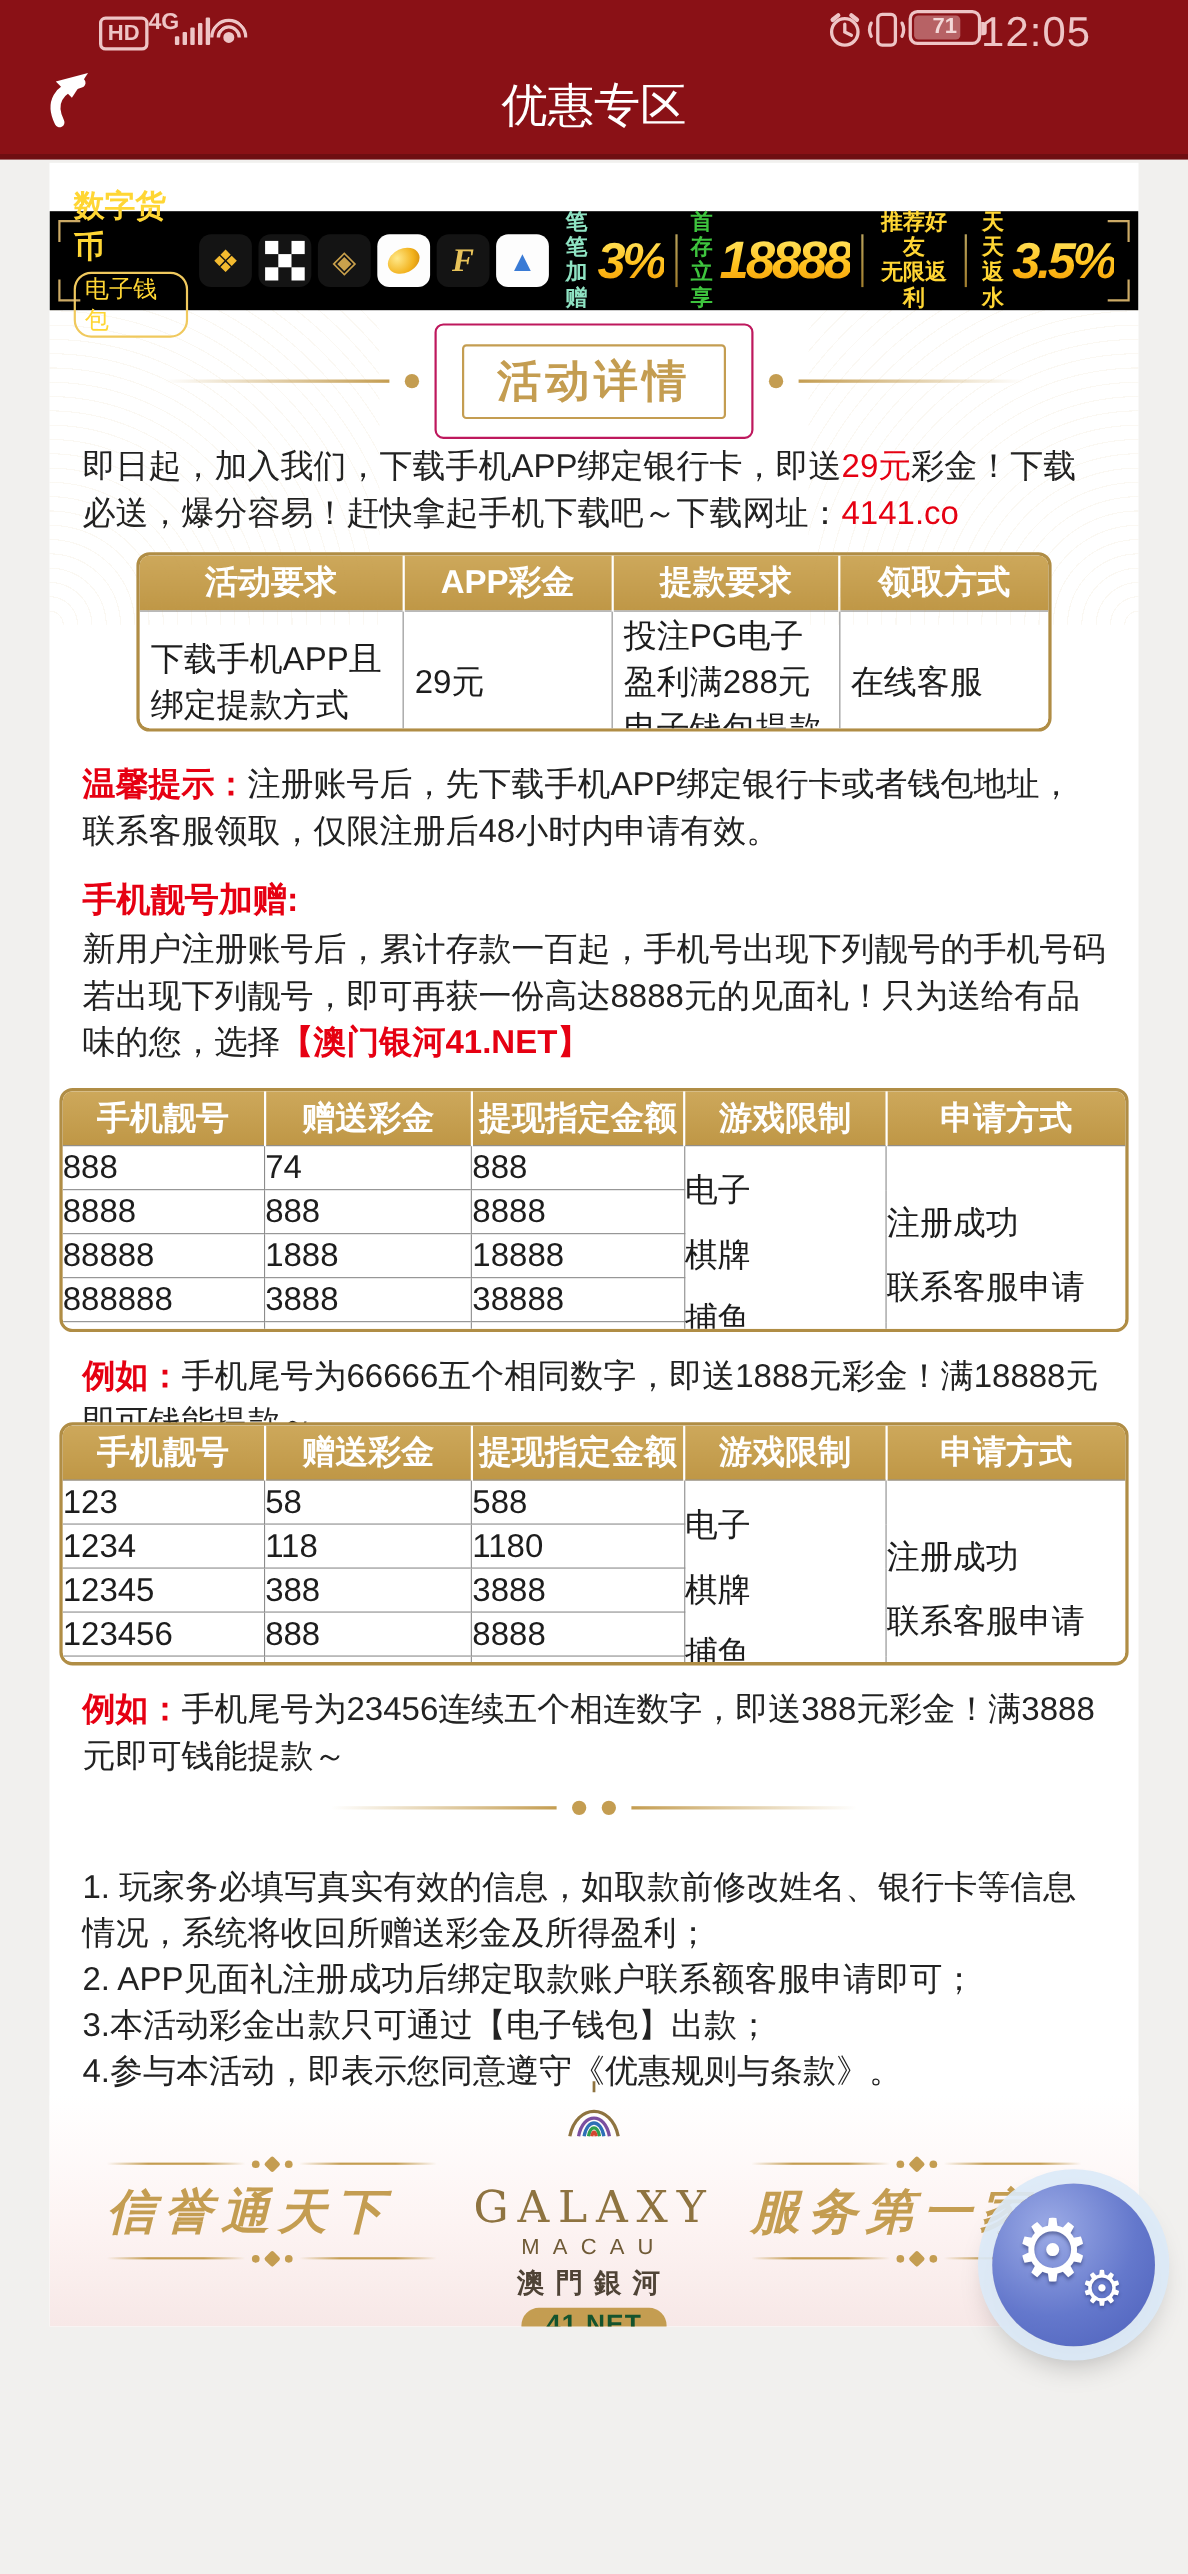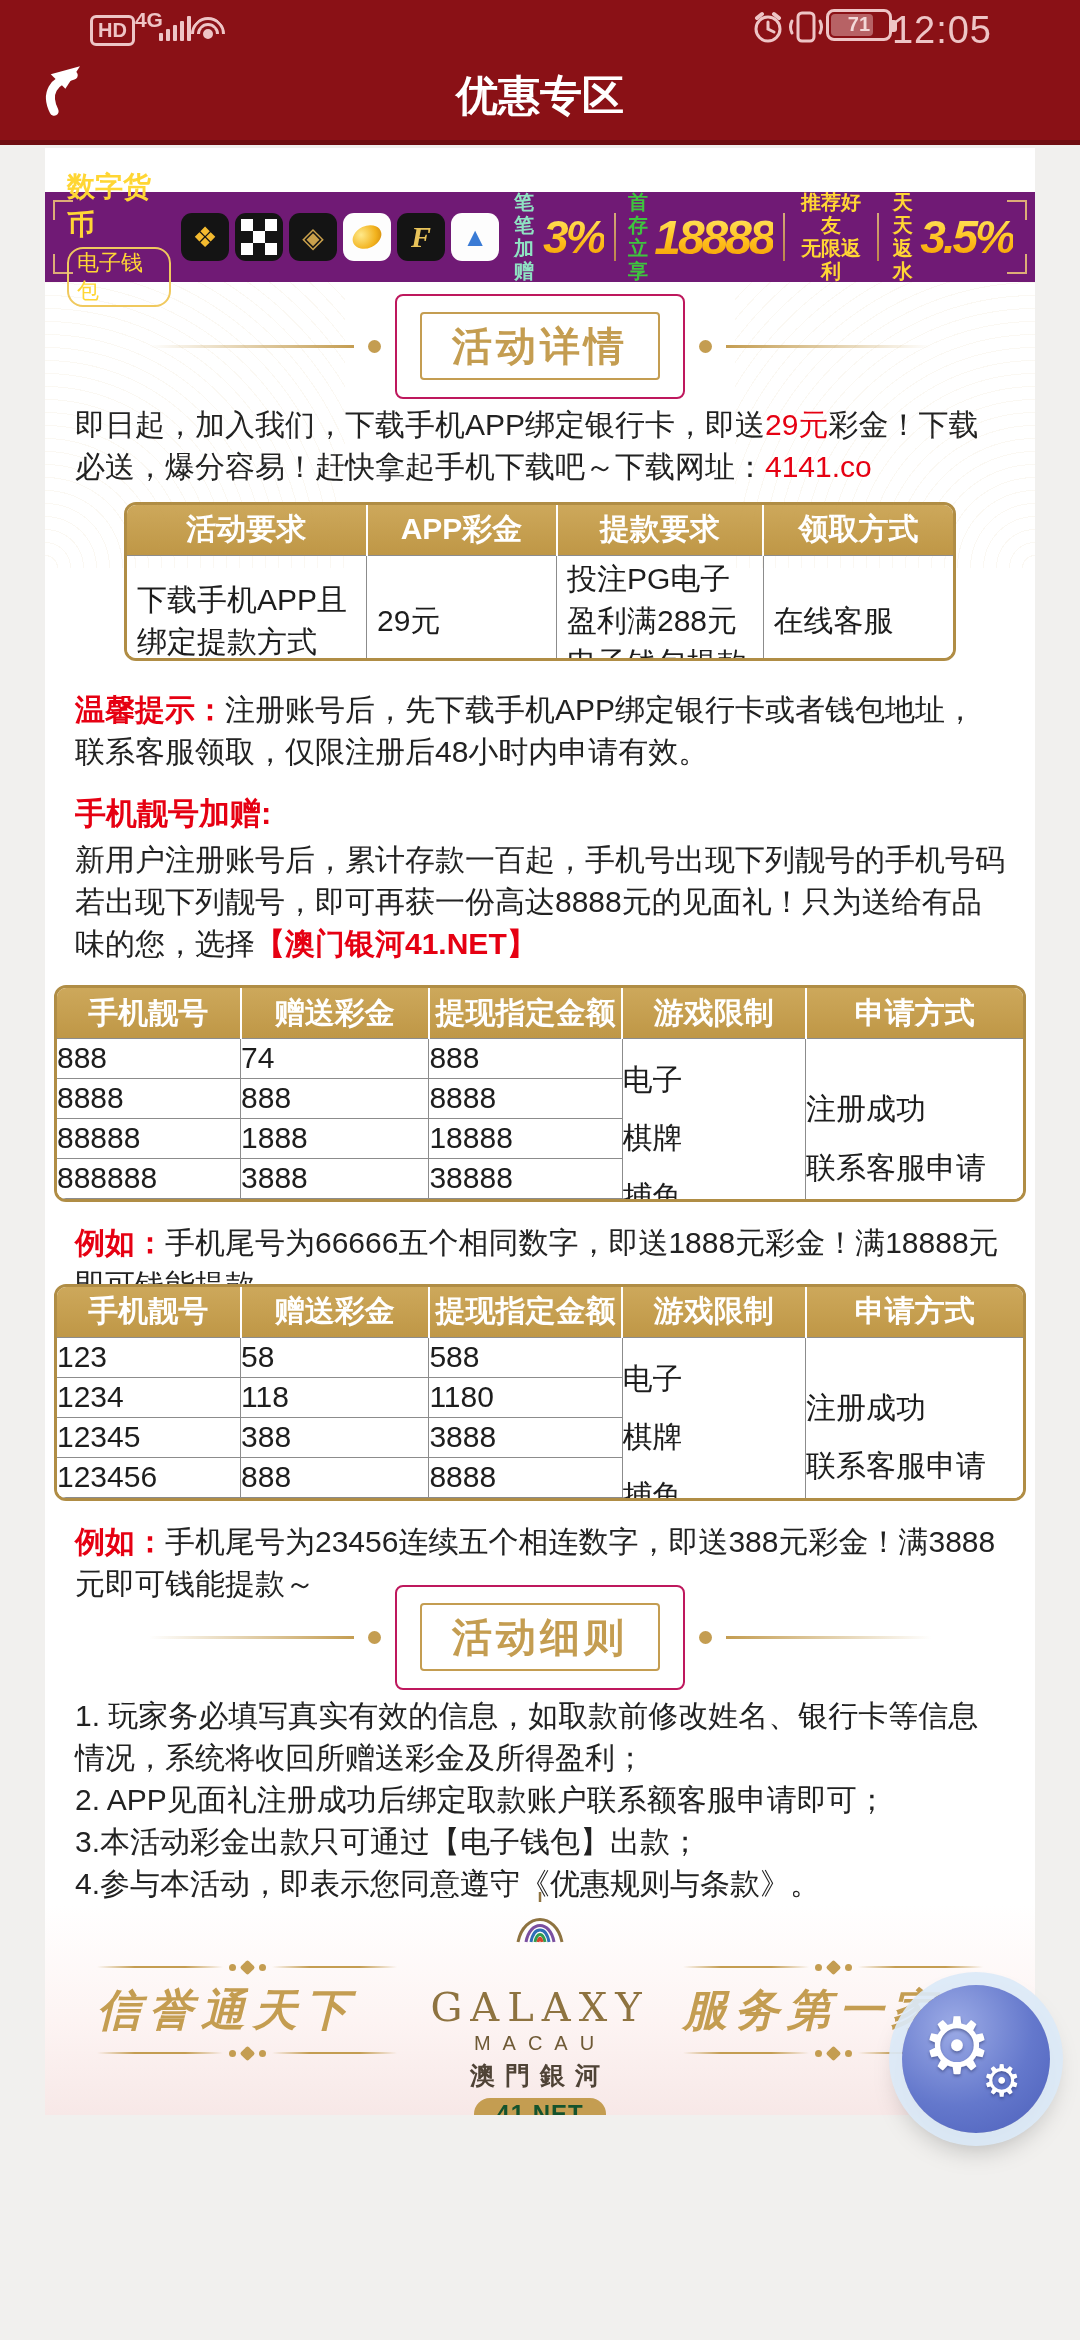--- a/index.html
+++ b/index.html
@@ -28,32 +28,32 @@
              display:flex; align-items:center; justify-content:center; }
   .battery .fill{ position:absolute; left:2px; top:2px; bottom:2px; width:70%;
                   background:rgba(238,197,198,.45); border-radius:4px;}
   .battery .pct{ position:relative; font-size:20px; font-weight:bold; color:#f3d8d8;}
   .battery .nub{ position:absolute; right:-8px; top:8px; width:5px; height:12px;
                  background:#eec5c6; border-radius:0 3px 3px 0;}
   .clock-time { font-size:38px; color:#eec5c6; letter-spacing:1px; }
   .title-row { display:flex; align-items:center; height:82px; padding:0 30px; }
   .back-btn { width:64px; height:64px; display:flex; align-items:center; justify-content:center; cursor:pointer;}
   .page-title { position:absolute; left:0; right:0; text-align:center; top:68px;
-                font-size:42px; font-weight:bold; color:#fff; pointer-events:none;}
+                font-size:42px; font-weight:normal; color:#fff; pointer-events:none;}
 
   
   .card { width:990px; margin:3px auto 0; height:1967px; background:#fff;
           display:flex; flex-direction:column; position:relative; overflow:hidden; }
   .deco-corner { position:absolute; width:300px; height:300px; opacity:.5; pointer-events:none;
     background:repeating-radial-gradient(circle at 0 100%, transparent 0 12px, rgba(196,157,81,.14) 12px 13px);}
   .deco-left { left:0; top:120px; }
   .deco-right{ right:0; top:120px; transform:scaleX(-1); }
 
   
-  .banner { margin-top:44px; height:90px; background:#701a75; position:relative;
+  .banner { margin-top:44px; height:90px; background:#000000; position:relative;
             display:flex; align-items:center; padding:0 22px; gap:10px; cursor:pointer;}
   .corner { position:absolute; width:20px; height:20px; border:2px solid rgba(240,200,120,.85);}
   .c-tl{left:8px;top:8px; border-right:none; border-bottom:none;}
   .c-tr{right:8px;top:8px; border-left:none; border-bottom:none;}
   .c-bl{left:8px;bottom:8px; border-right:none; border-top:none;}
   .c-br{right:8px;bottom:8px; border-left:none; border-top:none;}
   .wallet-label{ display:flex; flex-direction:column; align-items:center; gap:3px; min-width:104px;}
   .wallet-top{ font-size:28px; font-weight:bold; color:#ffd634; }
   .wallet-bottom{ font-size:22px; color:#ffd634; border:2px solid #f0c95e; border-radius:16px;
                   padding:0 8px; line-height:28px;}
@@ -397,23 +397,20 @@
       </table>
     </div>
 
     <p class="example">
       <span class="red-b">例如：</span><span>手机尾号为23456连续五个相连数字，即送388元彩金！满3888元即可钱能提款～</span>
     </p>
 
     <div class="badge-row" style="margin-top:26px">
       <span class="bline"></span>
       <span class="bdot"></span>
-      <span class="badge">
-        <span class="badge-inner">活动细则</span>
-      </span>
       <span class="bdot"></span>
       <span class="bline rev"></span>
     </div>
 
     <ul class="rules">
       <li>1. 玩家务必填写真实有效的信息，如取款前修改姓名、银行卡等信息情况，系统将收回所赠送彩金及所得盈利；</li>
       <li>2. APP见面礼注册成功后绑定取款账户联系额客服申请即可；</li>
       <li>3.本活动彩金出款只可通过【电子钱包】出款；</li>
       <li>4.参与本活动，即表示您同意遵守《优惠规则与条款》。</li>
     </ul>

